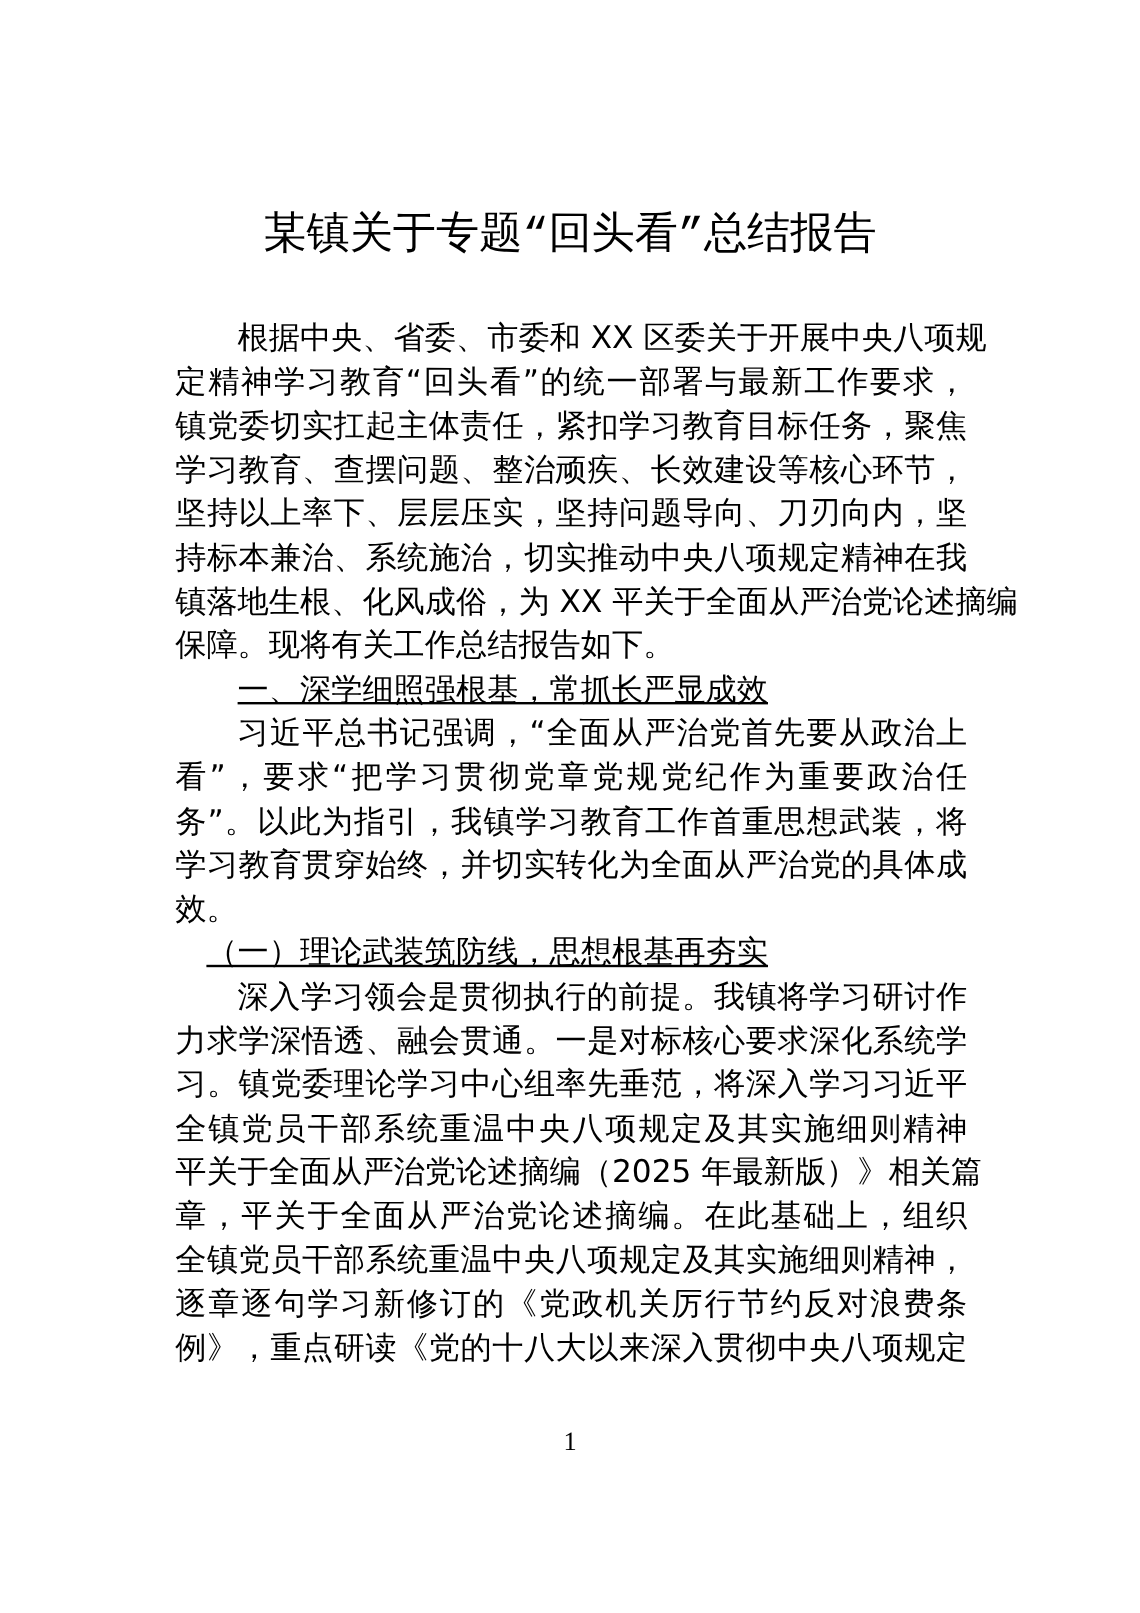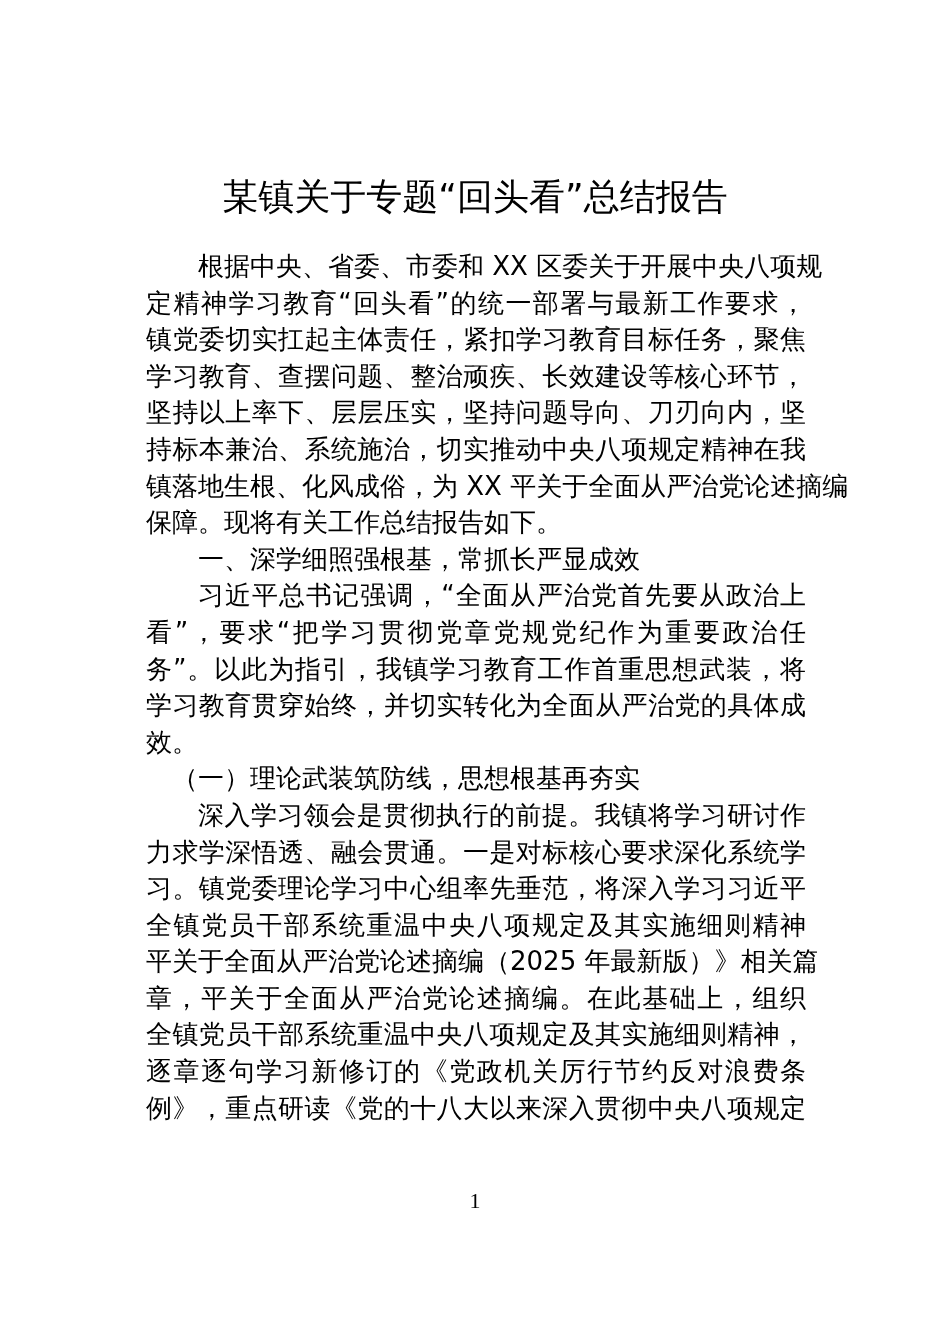--- a/index.html
+++ b/index.html
@@ -1,25 +1,25 @@
 <!DOCTYPE html>
 <html><head>
 <meta charset="utf-8">
 <style>
   html, body { margin: 0; padding: 0; background: #ffffff; }
   body { width: 950px; height: 1344px; position: relative; overflow: hidden;
          font-family: "DejaVu Sans", "Liberation Sans", sans-serif; color: #000; }
   .title { position: absolute; top: 173px; left: 0; width: 950px; text-align: center;
-           font-size: 36px; line-height: 48px; letter-spacing: 0px; }
-  .body { position: absolute; top: 248px; left: 146px; width: 660px; }
+           font-size: 36px; line-height: 48px; letter-spacing: 0px; font-family: Liberation Mono, monospace; }
+  .body { position: absolute; top: 264px; left: 146px; width: 660px; }
   .line { height: 36.6px; line-height: 36.6px; font-size: 26px; white-space: nowrap;
           text-align: justify; text-align-last: justify; overflow: visible; }
   .line.last { text-align-last: left; }
   .line.indent { padding-left: 52px; }
-  .heading { text-align-last: left; }
+  .heading { text-align-last: left; text-decoration: underline; }
   .page-num { position: absolute; top: 1188px; left: 0; width: 950px; text-align: center;
               font-family: "Liberation Serif", "DejaVu Serif", serif; font-size: 22px; }
 </style>
 </head>
 <body>
 
 <div>
   <div class="title">某镇关于专题“回头看”总结报告</div>
 
   <div class="body">

